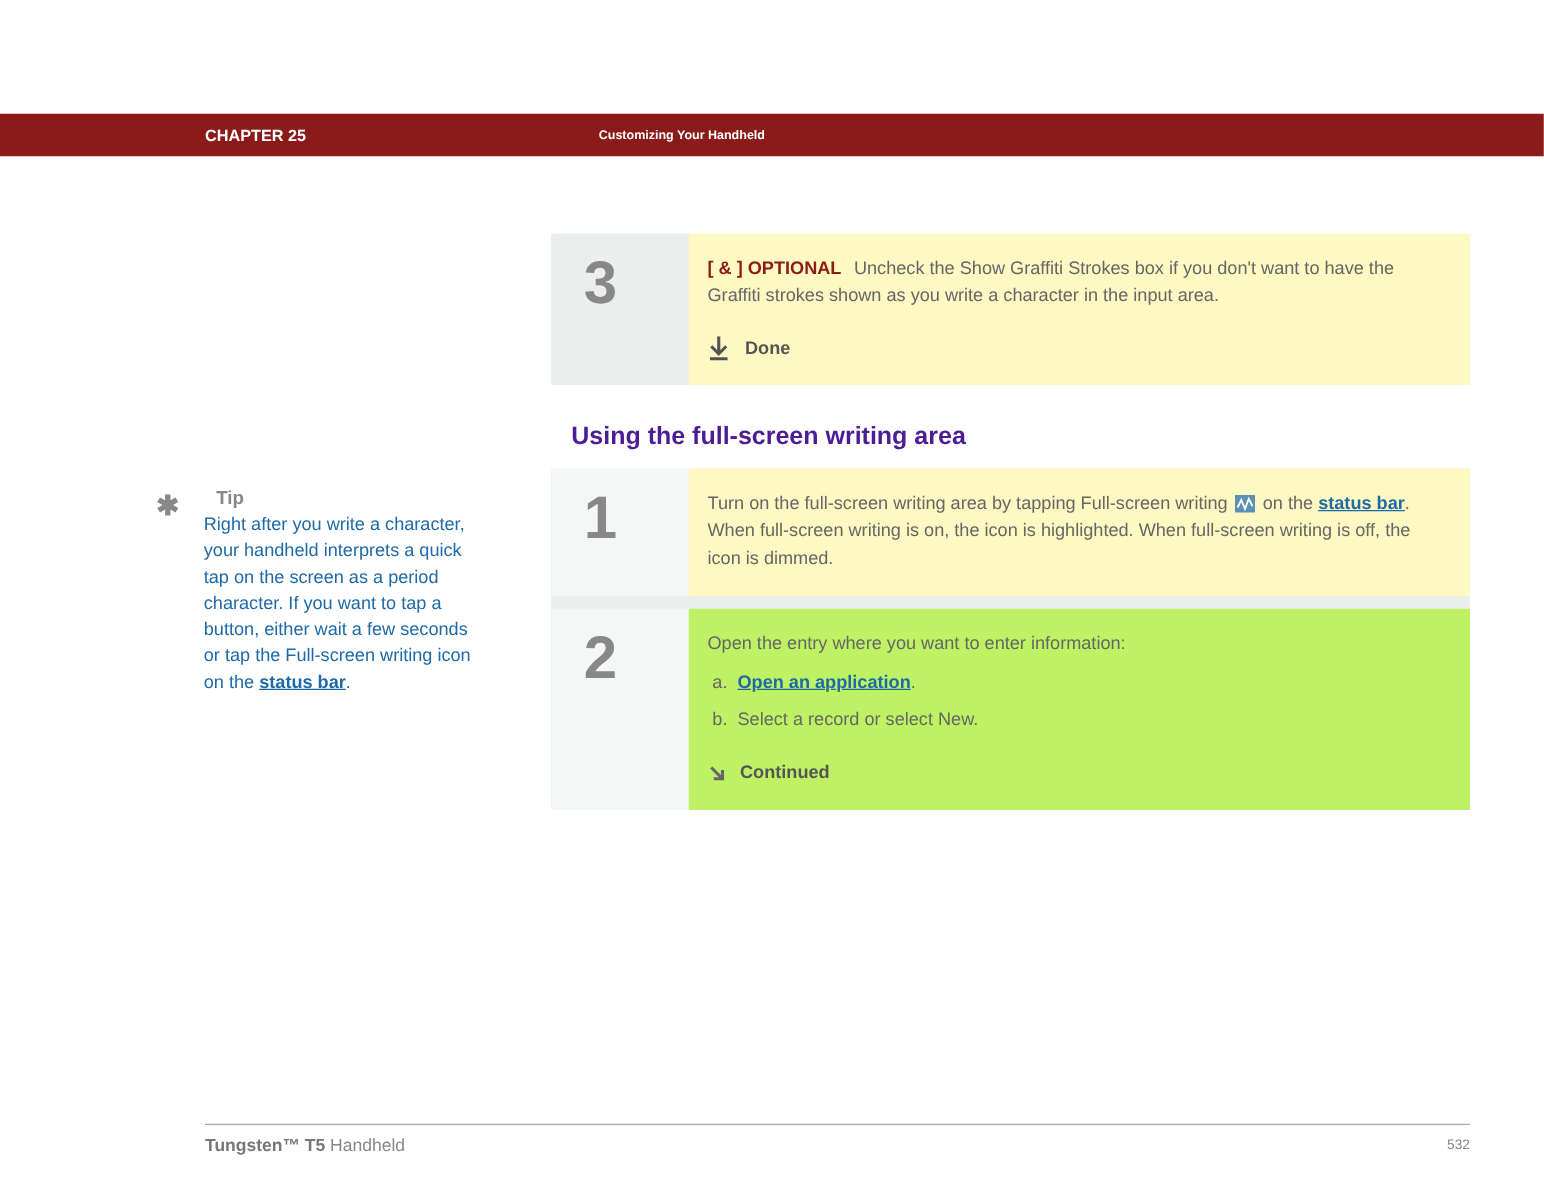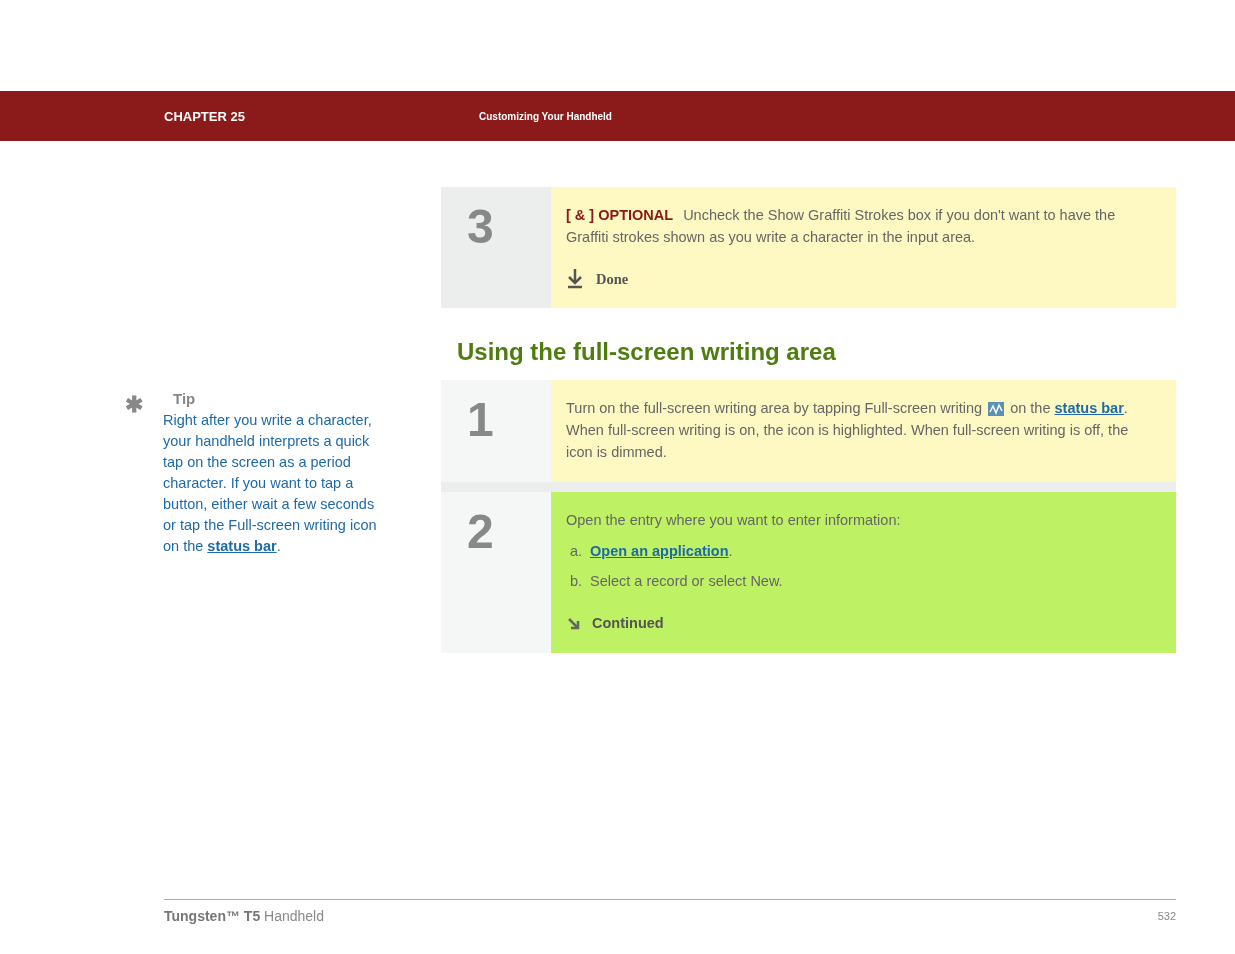--- a/index.html
+++ b/index.html
@@ -9,21 +9,21 @@
       width: 1235px;
       height: 954px;
       position: relative;
       color: #333;
     }
     .header-bar {
       position: absolute;
       top: 91px;
       left: 0;
       right: 0;
-      height: 50px;
+      height: 34px;
       background: #8b1a1a;
       display: flex;
       align-items: center;
     }
     .chapter-label {
       position: absolute;
       left: 164px;
       color: #fff;
       font-weight: bold;
       font-size: 13px;
@@ -110,31 +110,30 @@
     .optional-label {
       color: #8b1a1a;
       font-weight: bold;
       margin-right: 10px;
     }
     .done-row {
       margin-top: 20px;
       display: flex;
       align-items: flex-start;
       gap: 12px;
-      font-family: Liberation Serif, serif;
     }
     .done-row svg { flex-shrink: 0; }
     .done-text {
       color: #555;
       font-weight: bold;
       font-size: 14.5px;
     }
     .section-heading {
-      color: #4d7c0f;
-      font-size: 24px;
+      color: #4c1d95;
+      font-size: 20px;
       font-weight: bold;
       margin: 30px 0 14px 16px;
     }
     .group {
       background: #eceded;
       padding-bottom: 0;
     }
     .group .step-card {
       margin-bottom: 0;
     }

